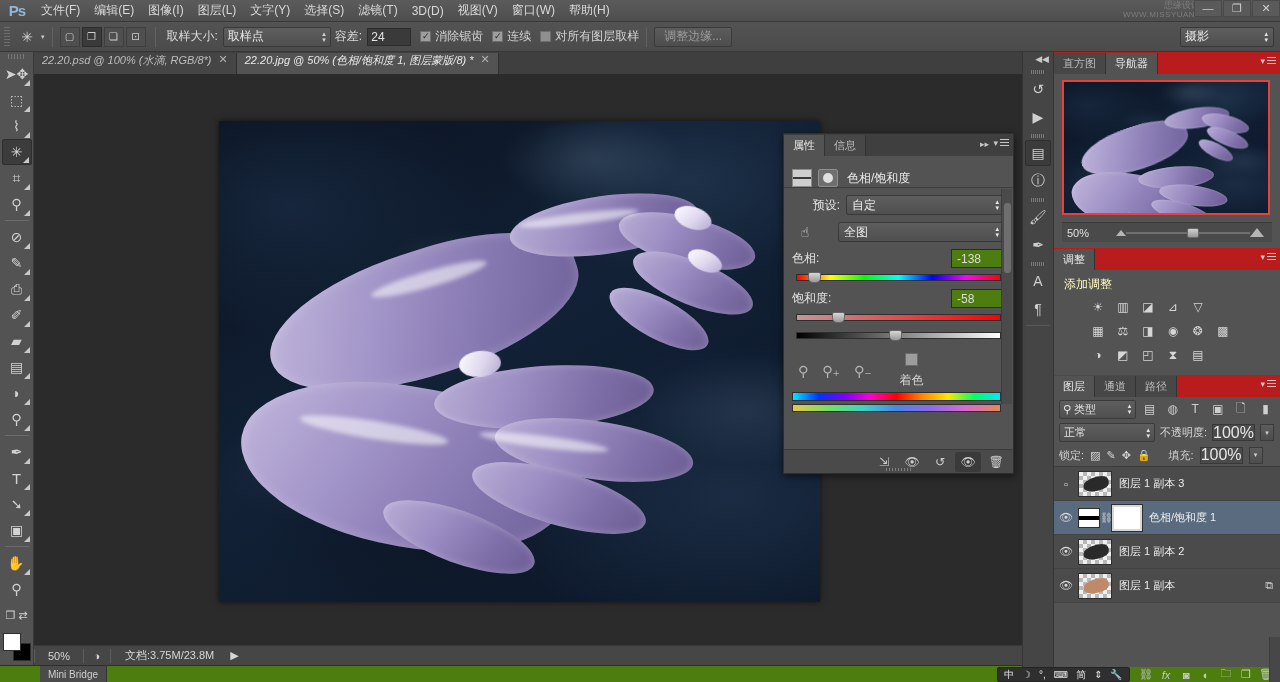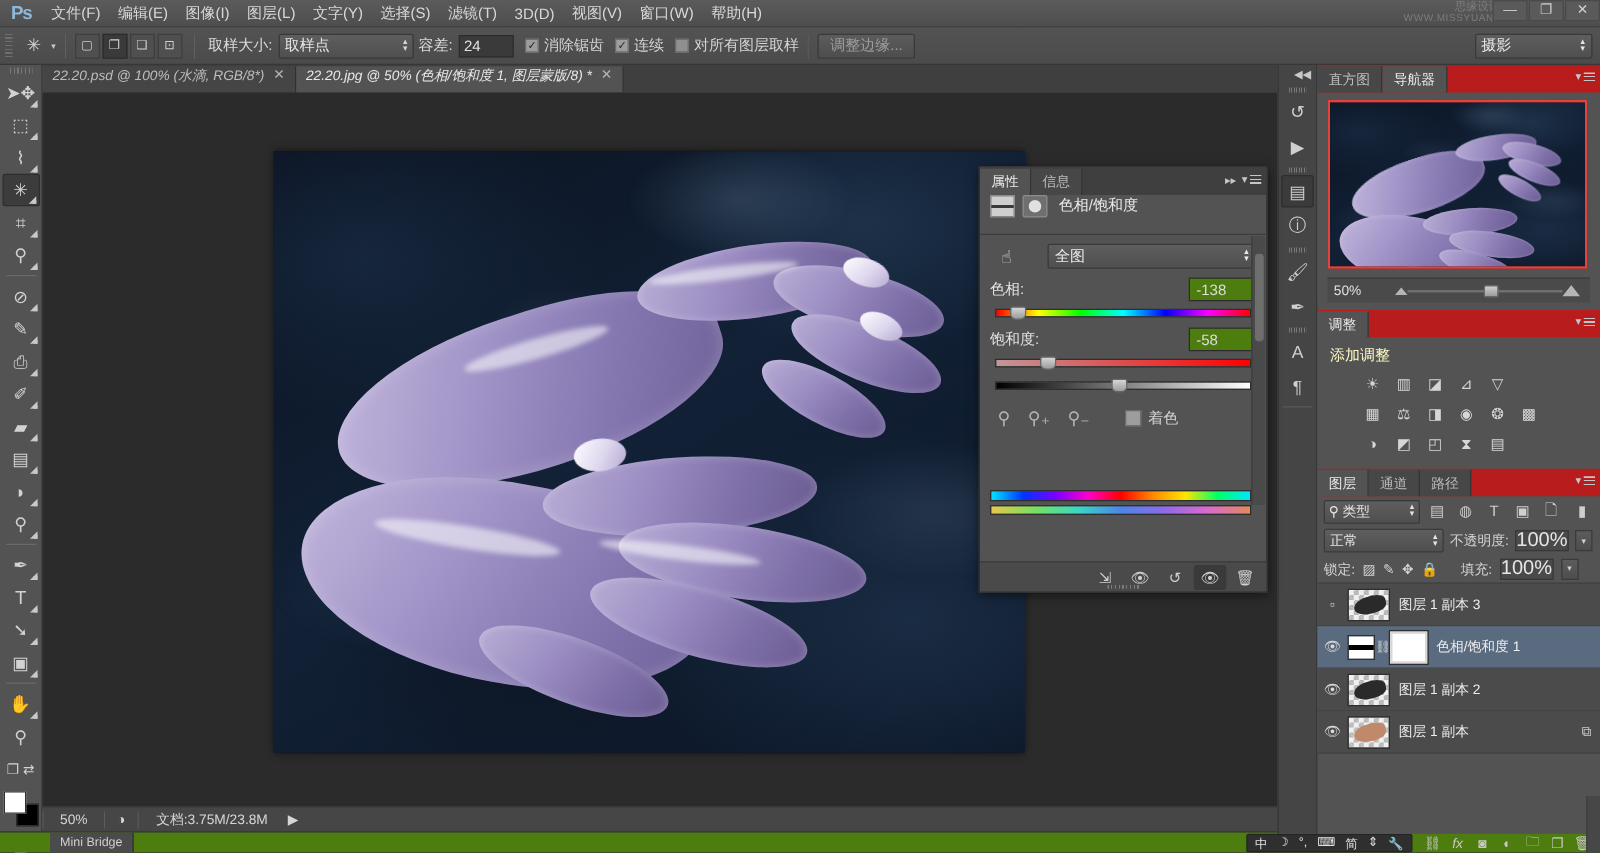--- a/index.html
+++ b/index.html
@@ -286,21 +286,21 @@
   .layer-extra { position:absolute; right:7px; color:#c9c9c9; font-size:11px; }
   .lp-scroll { position:absolute; right:0; top:0; width:11px; bottom:0; background:#474747;
                border-left:1px solid #3c3c3c; }
 
   
   .props {
     position:absolute; left:783px; top:133px; width:231px; height:341px;
     background:#535353; border:1px solid #2f2f2f; box-shadow:0 2px 8px rgba(0,0,0,.55);
   }
   .props-tabs { display:flex; height:22px; background:#3f3f3f; align-items:flex-end; position:relative;}
-  .props-head { display:flex; align-items:flex-start; height:32px; padding:0 8px; gap:6px;
+  .props-head { display:flex; align-items:flex-end; height:32px; padding:0 8px; gap:6px;
                 border-bottom:1px solid #3d3d3d; }
   .ph-ico { width:20px;height:18px;border:1px solid #8d8d8d; display:flex;
             align-items:center; justify-content:center; }
   .ph-ico.a { background:linear-gradient(#cfcfcf 0 45%,#3a3a3a 45% 58%,#cfcfcf 58%); }
   .ph-ico.b { border-radius:2px; background:#6f6f6f; }
   .ph-ico.b .dot { width:10px;height:10px;border-radius:50%; background:#e0e0e0; }
   .ph-title { font-size:12px; color:#eaeaea; margin-left:3px; }
   .props-body { padding:7px 8px 0 8px; position:relative; height:270px; }
   .prow { display:flex; align-items:center; margin-bottom:7px; }
   .prow .lbl { font-size:12px; color:#e2e2e2; width:48px; text-align:right; margin-right:6px;}
@@ -316,21 +316,21 @@
              display:flex; align-items:center; padding-left:5px; font-size:12px; color:#dcdcdc;}
   .srow { position:relative; height:14px; margin-bottom:4px; }
   .strack { position:absolute; left:4px; right:4px; top:3px; height:7px; border:1px solid #2f2f2f; }
   .strack.hue { background:linear-gradient(to right,#ff0000,#ffff00,#00ff00,#00ffff,#0000ff,#ff00ff,#ff0000); }
   .strack.sat { background:linear-gradient(to right,#c0989a,#ff0000); }
   .strack.lig { background:linear-gradient(to right,#000000,#ffffff); }
   .sknob { position:absolute; top:1px; width:13px;height:11px;
     background:linear-gradient(#d6d6d6,#9b9b9b); border:1px solid #676767; border-radius:2px 2px 5px 5px; }
   .eyedroppers { display:flex; align-items:center; gap:14px; margin:10px 0 0 6px; }
   .ed { font-size:14px; color:#b6b6b6; }
-  .colorize-wrap { display:flex; align-items:center; margin-left:14px; gap:6px; }
+  .colorize-wrap { display:flex; align-items:center; margin-left:14px; gap:6px;flex-direction:column; }
   .colorize-box { width:13px;height:13px; background:#9d9d9d; border:1px solid #6c6c6c; }
   .spectrum { position:absolute; left:8px; right:12px; bottom:46px; }
   .sp1 { height:9px; border:1px solid #2f2f2f; margin-bottom:3px;
     background:linear-gradient(to right,#00e5ff,#0033ff,#7a00ff,#ff00cc,#ff0000,#ff8a00,#ffe600,#00ff66,#00e5ff); }
   .sp2 { height:8px; border:1px solid #2f2f2f;
     background:linear-gradient(to right,#e6c84a,#7adf5e,#3ad7c4,#4a86e8,#8d6ae8,#d96ad0,#e38a5a); }
   .props-foot { position:absolute; left:0; right:0; bottom:0; height:24px;
     background:#4a4a4a; border-top:1px solid #3b3b3b; display:flex; align-items:center;
     justify-content:flex-end; padding-right:4px; gap:2px; }
   .pf-btn { width:26px;height:20px; display:flex; align-items:center; justify-content:center;
@@ -693,20 +693,27 @@
 
     <div class="props-head">
       <span class="ph-ico a"></span>
       <span class="ph-ico b">
           <i class="dot"></i>
         </span>
       <span class="ph-title">色相/饱和度</span>
     </div>
 
     <div class="props-body">
+      <div class="prow">
+        <span class="lbl">预设:</span>
+        <span class="psel">
+          <span>自定</span>
+          <span class="arrows">▴<br>▾</span>
+        </span>
+      </div>
 
       <div class="prow">
         <span class="hand-ico">☝</span>
         <span style="width:20px;"></span>
         <span class="psel">
           <span>全图</span>
           <span class="arrows">▴<br>▾</span>
         </span>
       </div>
 

